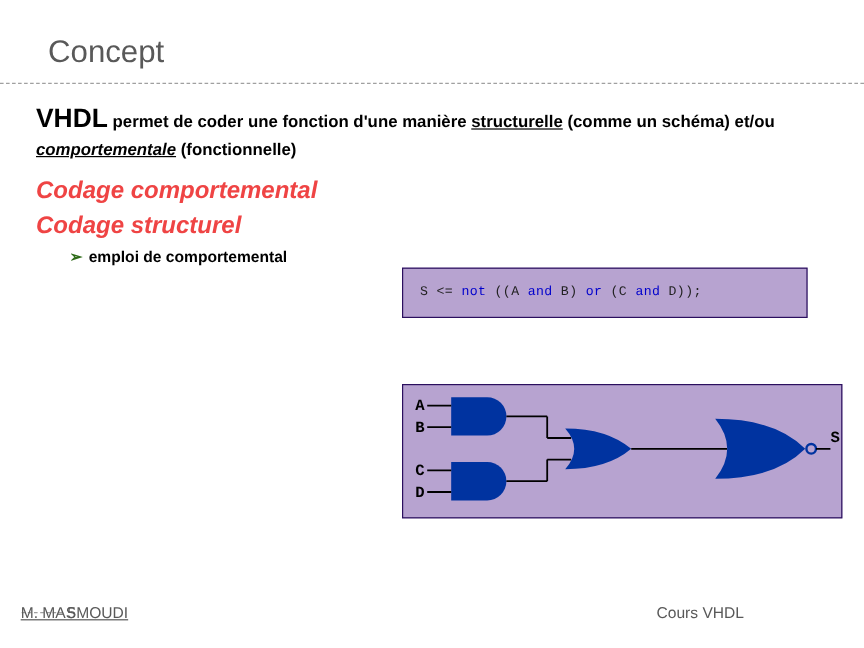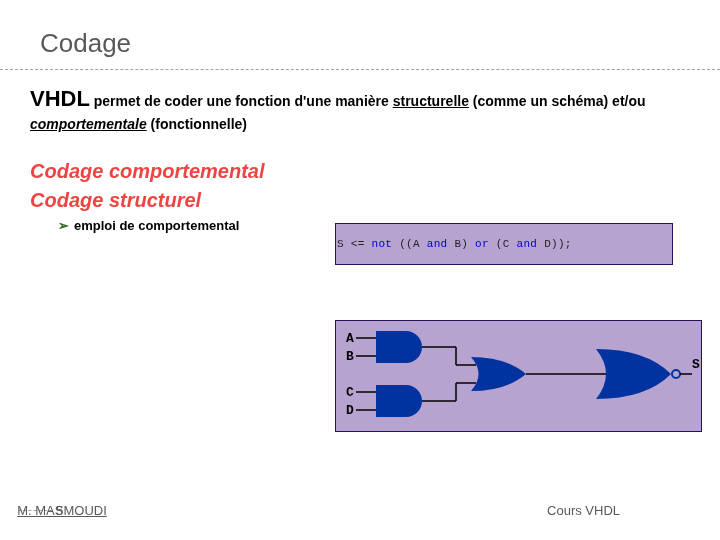--- a/index.html
+++ b/index.html
@@ -26,21 +26,21 @@
   }
   .dashed-line {
     border: none;
     border-top: 1px dashed #a0a0a0;
     margin: 0 -30px 14px -30px;
   }
   .paragraph {
     font-size: 14px;
     color: #000000;
     line-height: 1.4;
-    margin-bottom: 26px;
+    margin-bottom: 14px;
   }
   .paragraph .big-kw {
     font-size: 22px;
     font-weight: bold;
   }
   .bold { font-weight: bold; }
   .section-head {
     font-size: 20px;
     font-weight: bold;
     font-style: italic;
@@ -64,21 +64,21 @@
   .right-top-box {
     position: absolute;
     top: 223px;
     left: 335px;
     width: 338px;
     height: 42px;
     background: #b7a3d0;
     border: 1px solid #2b0f5e;
     display: flex;
     align-items: center;
-    padding: 0 1px;
+    padding: 0 14px;
     box-sizing: border-box;
   }
   .code-line {
     font-family: "Courier New", monospace;
     font-size: 11px;
     letter-spacing: 0.3px;
   }
   .code-line .kw { color: #0000cc; }
   .code-line .txt { color: #222; }
   .diagram-box {
@@ -132,21 +132,21 @@
   }
   .footer .course {
     margin-left: 5px;
     margin-right: 100px;
   }
 </style>
 </head>
 <body>
 
 <div class="slide">
-  <div class="title">Codage</div>
+  <div class="title">Concept</div>
   <hr class="dashed-line">
 
   <div class="paragraph">
     <span class="big-kw">VHDL</span><span class="bold"> permet de coder une fonction d'une manière </span><span class="bold" style="text-decoration:underline">structurelle</span><span class="bold"> (comme un schéma) et/ou </span><span class="bold" style="font-style:italic;text-decoration:underline">comportementale</span><span class="bold"> (fonctionnelle)</span>
   </div>
 
   <div class="section-head blue">Codage comportemental</div>
 
   <div class="section-head blue">Codage structurel</div>
   <ul class="bullets">

